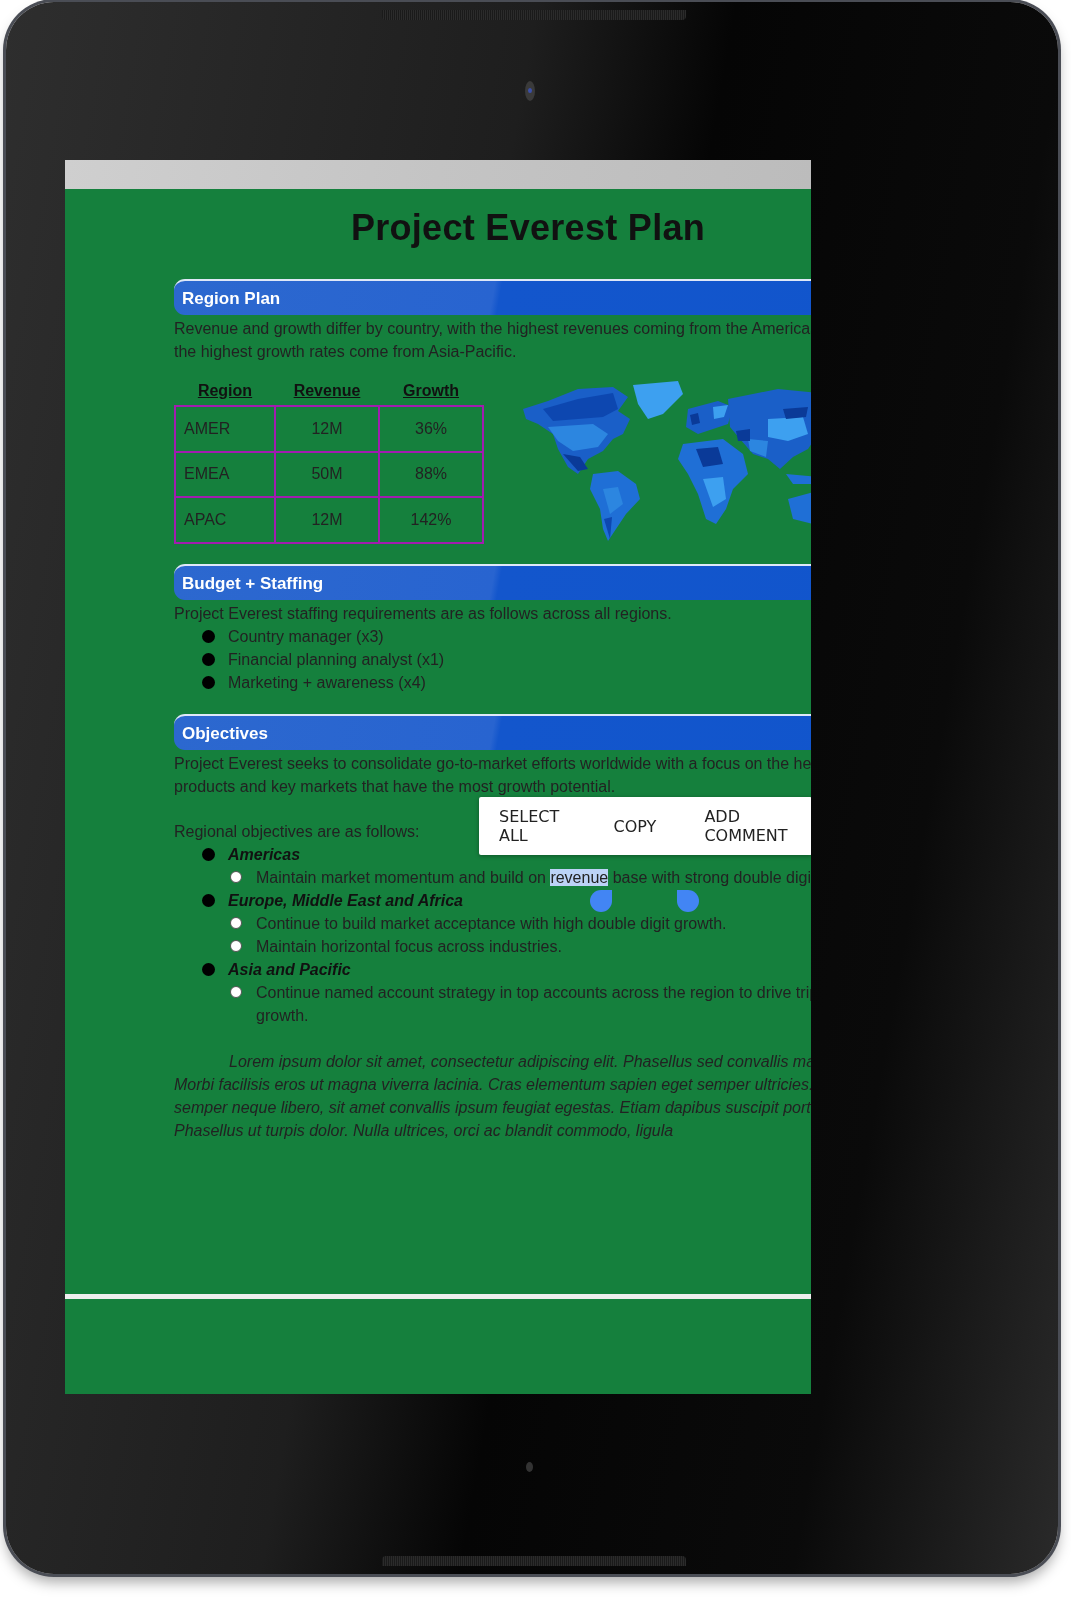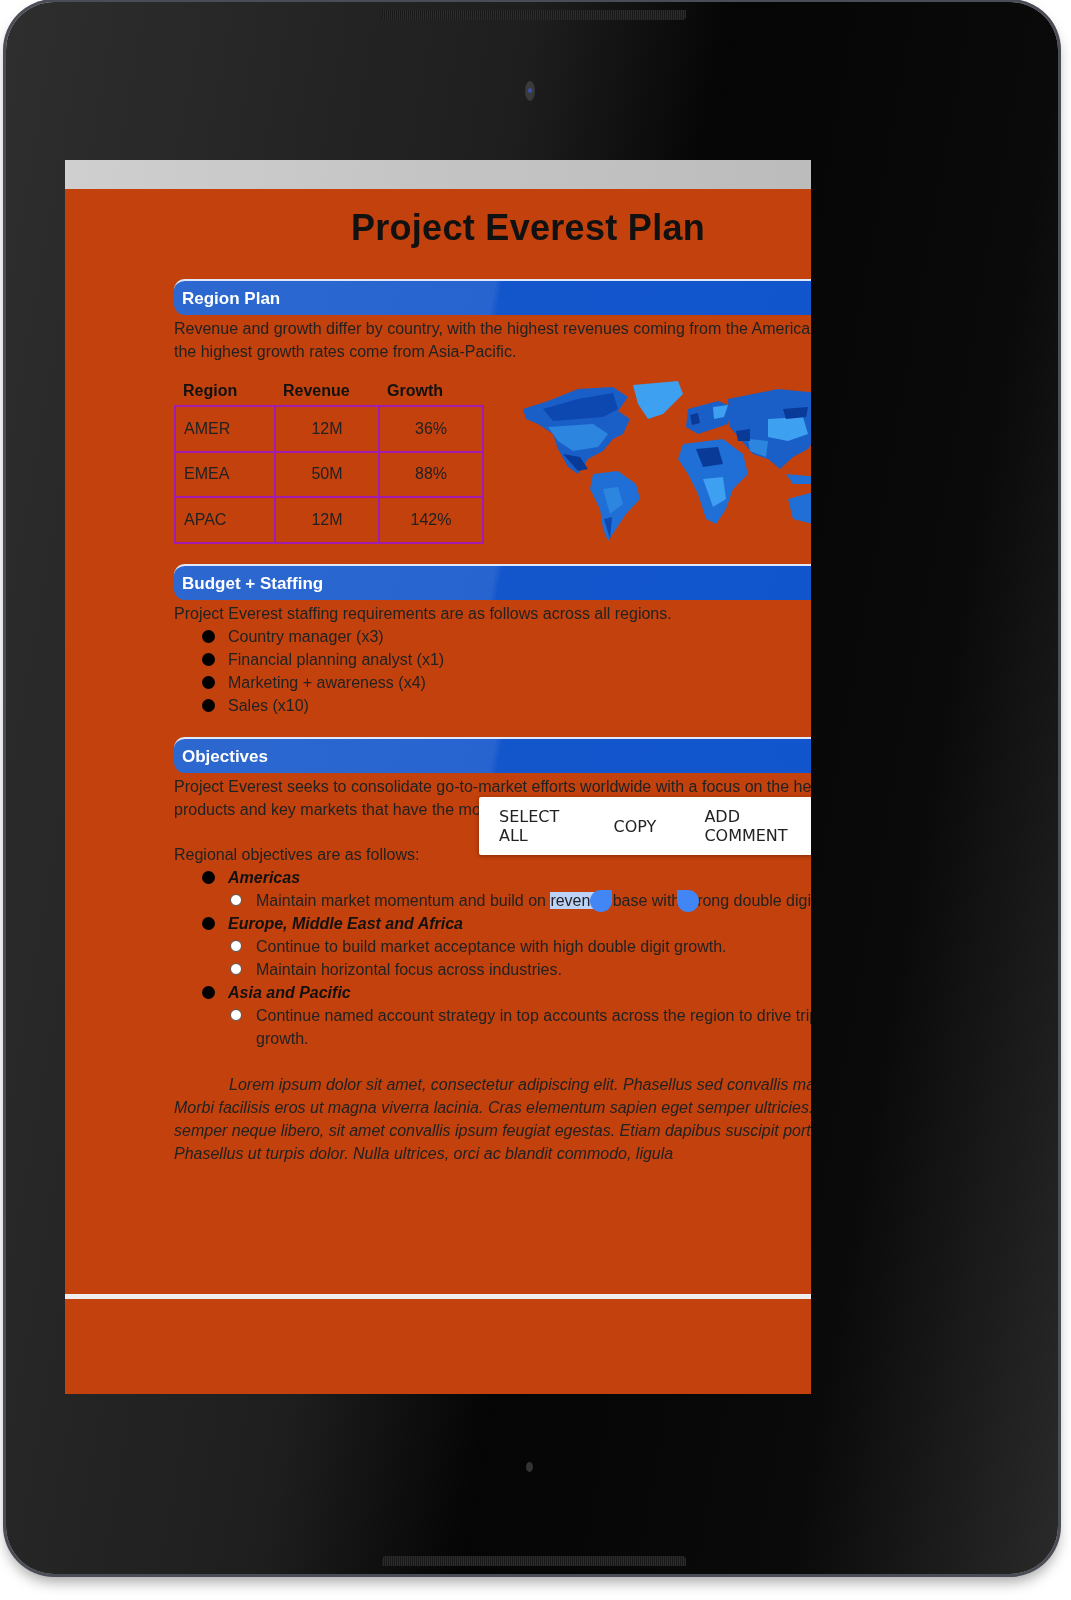--- a/index.html
+++ b/index.html
@@ -7,32 +7,32 @@
   .device { position:absolute; left:6px; top:2px; width:1052px; height:1572px; border-radius:48px;
     background:linear-gradient(100deg,#2e2e2e 0%,#1e1e1e 40%,#050505 55%,#0a0a0a 80%,#2a2a2a 100%);
     box-shadow:0 0 0 3px #4a4d55, 0 8px 14px rgba(0,0,0,0.35); }
   .speaker { position:absolute; left:376px; top:8px; width:304px; height:10px; background:#222; border-radius:0 0 4px 4px;
     background-image:repeating-linear-gradient(90deg,#1a1a1a 0 1px,#2b2b2b 1px 2px); }
   .speaker.bottom { top:auto; bottom:8px; border-radius:4px 4px 0 0; }
   .camera { position:absolute; left:519px; top:79px; width:10px; height:20px; border-radius:50%; background:#3a3a3a; }
   .camera::after { content:""; position:absolute; left:3px; top:7px; width:4px; height:5px; border-radius:50%; background:#3b4fa8; }
   .sensor { position:absolute; left:520px; top:1460px; width:7px; height:10px; border-radius:50%; background:#333; }
 
-  .screen { position:absolute; left:65px; top:160px; width:746px; height:1234px; background:#c2410c; overflow:hidden; }
+  .screen { position:absolute; left:65px; top:160px; width:746px; height:1234px; background:#15803d; overflow:hidden; }
   .topbar { height:29px; background:linear-gradient(100deg,#cfcfcf 0%,#c4c4c4 50%,#bcbcbc 100%); }
   .footer-line { position:absolute; left:0; top:1134px; width:926px; height:5px; background:#eeeeee; }
 
   .doc { position:absolute; left:109px; top:29px; width:708px; font-family:"Liberation Sans", sans-serif; color:#222; }
   .title { text-align:center; font-size:36px; font-weight:bold; color:#111; margin-top:18px; height:46px; letter-spacing:0.3px; }
   .sec-head { height:34px; margin-top:26px; background:linear-gradient(100deg,#2c68cf 0%,#2864d0 45%,#1356cc 46%,#1155cc 100%);
     color:#fff; font-weight:bold; font-size:17px; line-height:35px; padding-left:8px; border-top:2px solid #dfe8f8;border-radius:11px; }
   .para { font-size:16px; line-height:23px; margin-top:2px; color:#222; }
   .region-row { display:flex; margin-top:16px; }
   table.rtab { border-collapse:collapse; font-size:16px; }
-  table.rtab th { font-weight:bold; text-align:left; padding:0 8px 2px 8px; height:24px; color:#111; }
+  table.rtab th { font-weight:bold; text-align:center; padding:0 8px 2px 8px; height:24px; color:#111;text-decoration:underline; }
   table.rtab td { border:2px solid #a21caf; height:33px; padding:0 8px; color:#222; }
   table.rtab td.c { text-align:center; }
   .map { margin-left:34px; margin-top:0px; width:330px; height:165px; }
   ul.bul { list-style:none; margin:0; padding:0 0 0 28px; font-size:16px; line-height:23px; }
   ul.bul li { position:relative; padding-left:26px; }
   ul.bul li::before { content:""; position:absolute; left:0; top:5px; width:13px; height:13px; border-radius:50%; background:#000; }
   ul.sub { list-style:none; margin:0; padding:0 0 0 56px; font-size:16px; line-height:23px; }
   ul.sub li { position:relative; padding-left:26px; }
   ul.sub li::before { content:""; position:absolute; left:0; top:5px; width:12px; height:12px; border-radius:50%; border:1px solid #555; background:#fff; box-sizing:border-box; }
   .region-label { font-weight:bold; font-style:italic; color:#111; }
@@ -128,21 +128,20 @@
         <path d="M318,148 L324,150 L316,160 Z" fill="#0d47b0"></path>
       </svg>
     </div>
 
     <div class="sec-head" style="margin-top:20px">Budget + Staffing</div>
     <div class="para">Project Everest staffing requirements are as follows across all regions.</div>
     <ul class="bul">
       <li>Country manager (x3)</li>
       <li>Financial planning analyst (x1)</li>
       <li>Marketing + awareness (x4)</li>
-      <li>Sales (x10)</li>
     </ul>
 
     <div class="sec-head" style="margin-top:20px">Objectives</div>
     <div class="para">Project Everest seeks to consolidate go-to-market efforts worldwide with a focus on the hero products and key markets that have the most growth potential.</div>
     <div class="para" style="margin-top:22px">Regional objectives are as follows:</div>
 
     <ul class="bul">
       <li>
         <span class="region-label">Americas</span>
       </li>

